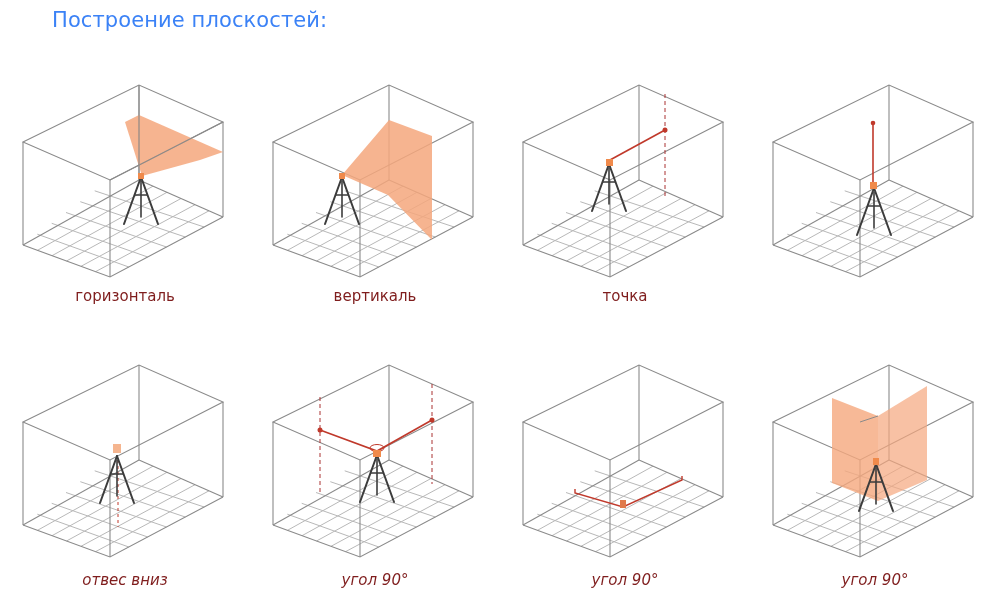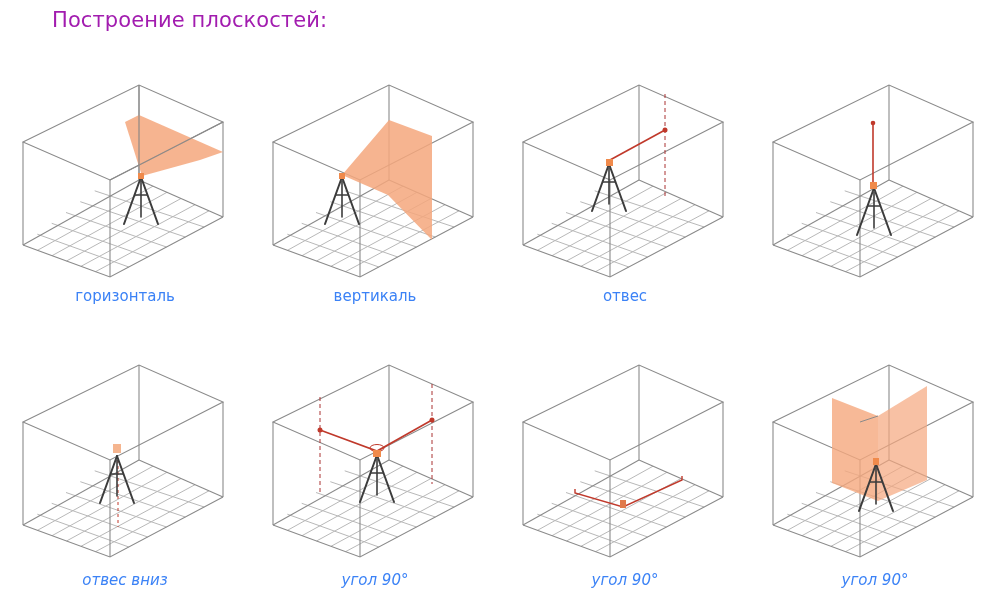--- a/index.html
+++ b/index.html
@@ -1,21 +1,21 @@
 <!DOCTYPE html>
 <html><head>
 <meta charset="utf-8">
 <style>
   html, body { margin:0; padding:0; background:#ffffff; }
   body { width:992px; height:600px; position:relative; overflow:hidden;
          font-family:"DejaVu Sans", "Liberation Sans", sans-serif; color:#333; }
-  .title { position:absolute; left:52px; top:8px; font-size:21px; color:#a21caf; letter-spacing:0.1px; }
+  .title { position:absolute; left:52px; top:8px; font-size:21px; color:#3b82f6; letter-spacing:0.1px; }
   .panel { position:absolute; width:230px; height:240px; }
   .panel svg { position:absolute; left:0; top:0; }
-  .caption { position:absolute; left:0; width:210px; text-align:center; font-size:15px; color:#3b82f6; }
+  .caption { position:absolute; left:0; width:210px; text-align:center; font-size:15px; color:#7f1d1d; }
   .row1 .caption { top:207px; }
   .row2 .caption { top:211px;font-style:italic; }
 </style>
 </head>
 <body>
 
 <div class="title">Построение плоскостей:</div>
 
 <svg width="0" height="0" style="position:absolute">
   <defs>
@@ -86,21 +86,21 @@
 
 <div class="panel row1" style="left:520px; top:80px;">
   <svg width="230" height="205" viewBox="0 0 230 205">
     <use href="#room"></use>
     <line x1="145" y1="14" x2="145" y2="117" stroke="#a33" stroke-width="1" stroke-dasharray="4,3"></line>
     <line x1="90" y1="80" x2="145" y2="50" stroke="#c0392b" stroke-width="1.6"></line>
     <circle cx="145" cy="50" r="2.5" fill="#c0392b"></circle>
     <use href="#tripod" transform="translate(89,84)"></use>
     <rect x="86" y="79" width="7" height="7" fill="#f08a4b"></rect>
   </svg>
-  <div class="caption">отвес</div>
+  <div class="caption">точка</div>
 </div>
 
 <div class="panel row1" style="left:770px; top:80px;">
   <svg width="230" height="205" viewBox="0 0 230 205">
     <use href="#room"></use>
     <line x1="103" y1="43" x2="103" y2="102" stroke="#c0392b" stroke-width="1.6"></line>
     <circle cx="103" cy="43" r="2.3" fill="#c0392b"></circle>
     <use href="#tripod" transform="translate(104,108)"></use>
     <rect x="100" y="102" width="7" height="7" fill="#f08a4b"></rect>
   </svg>

